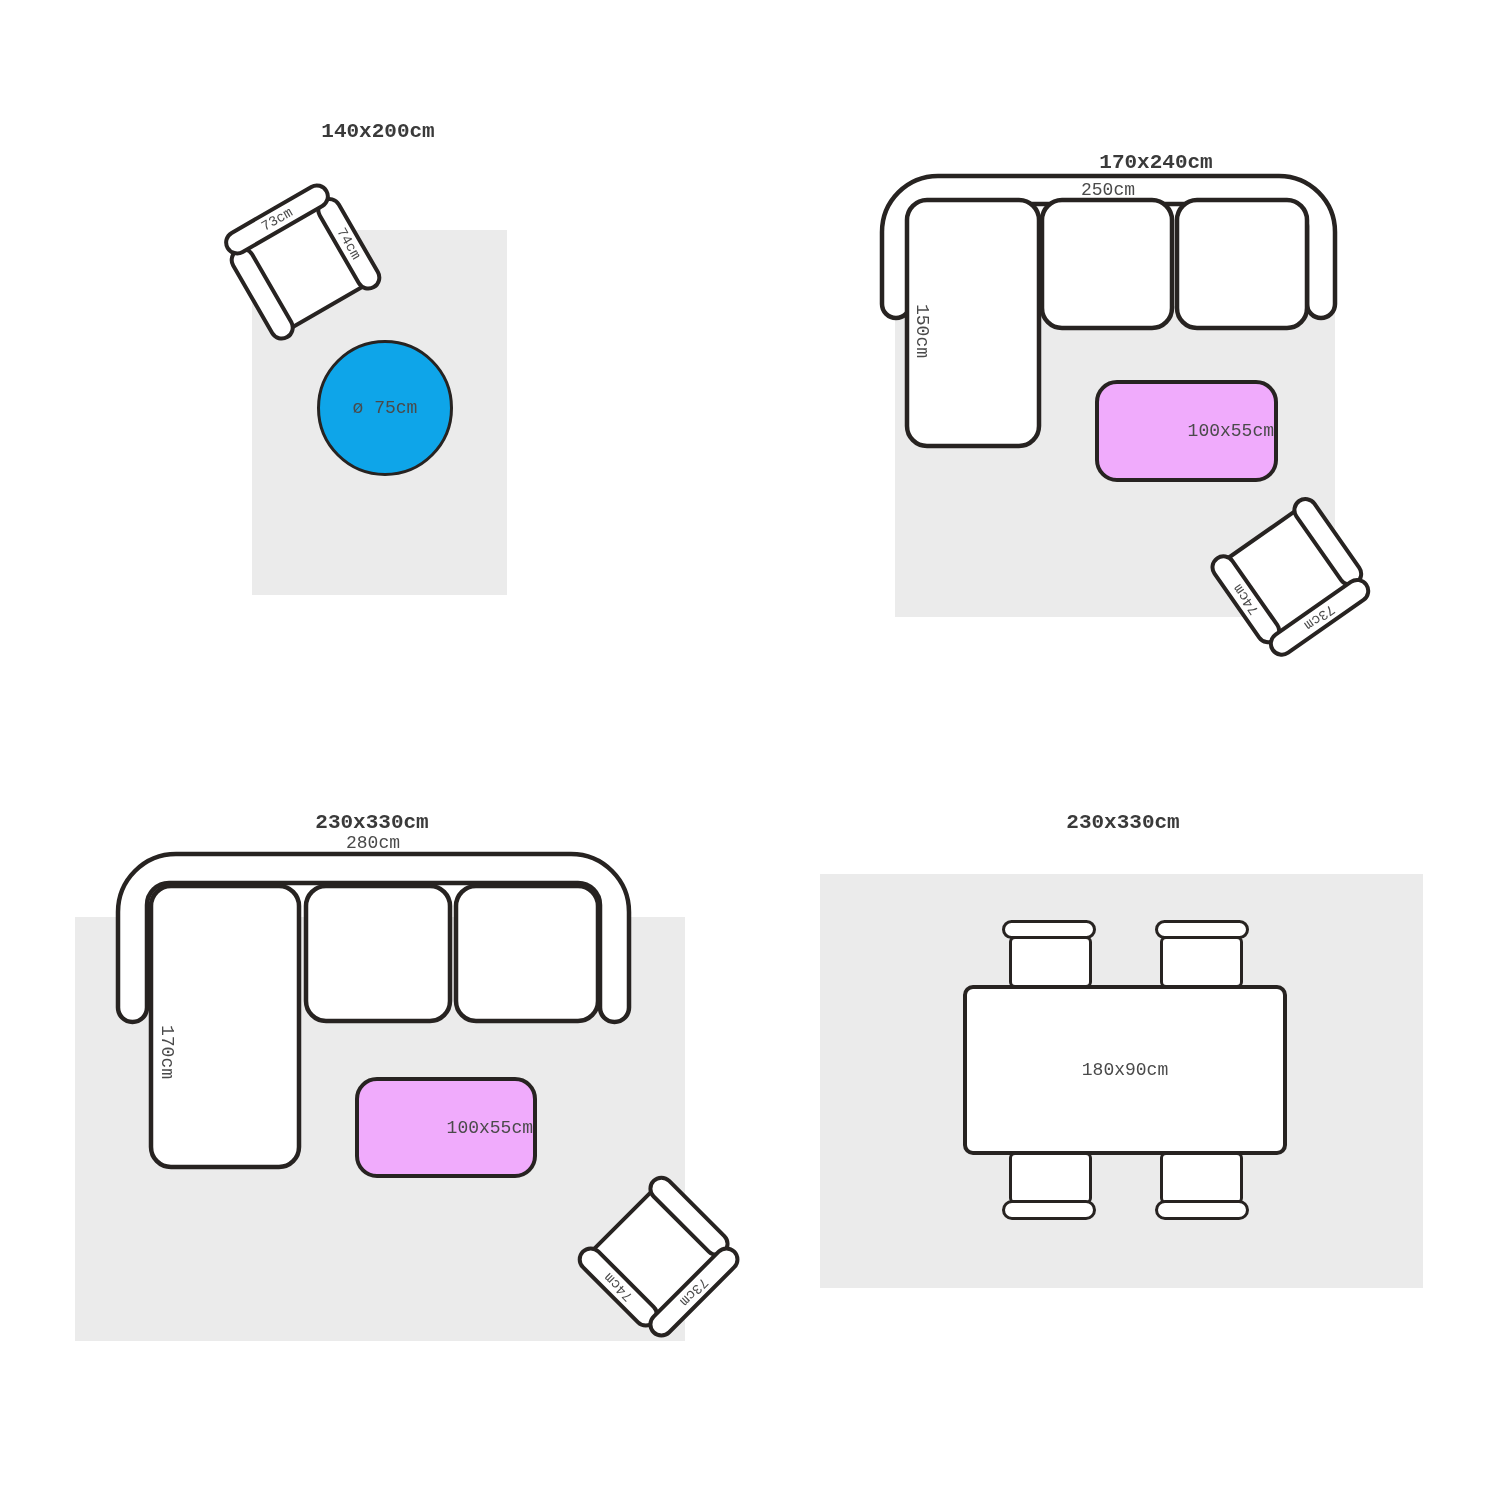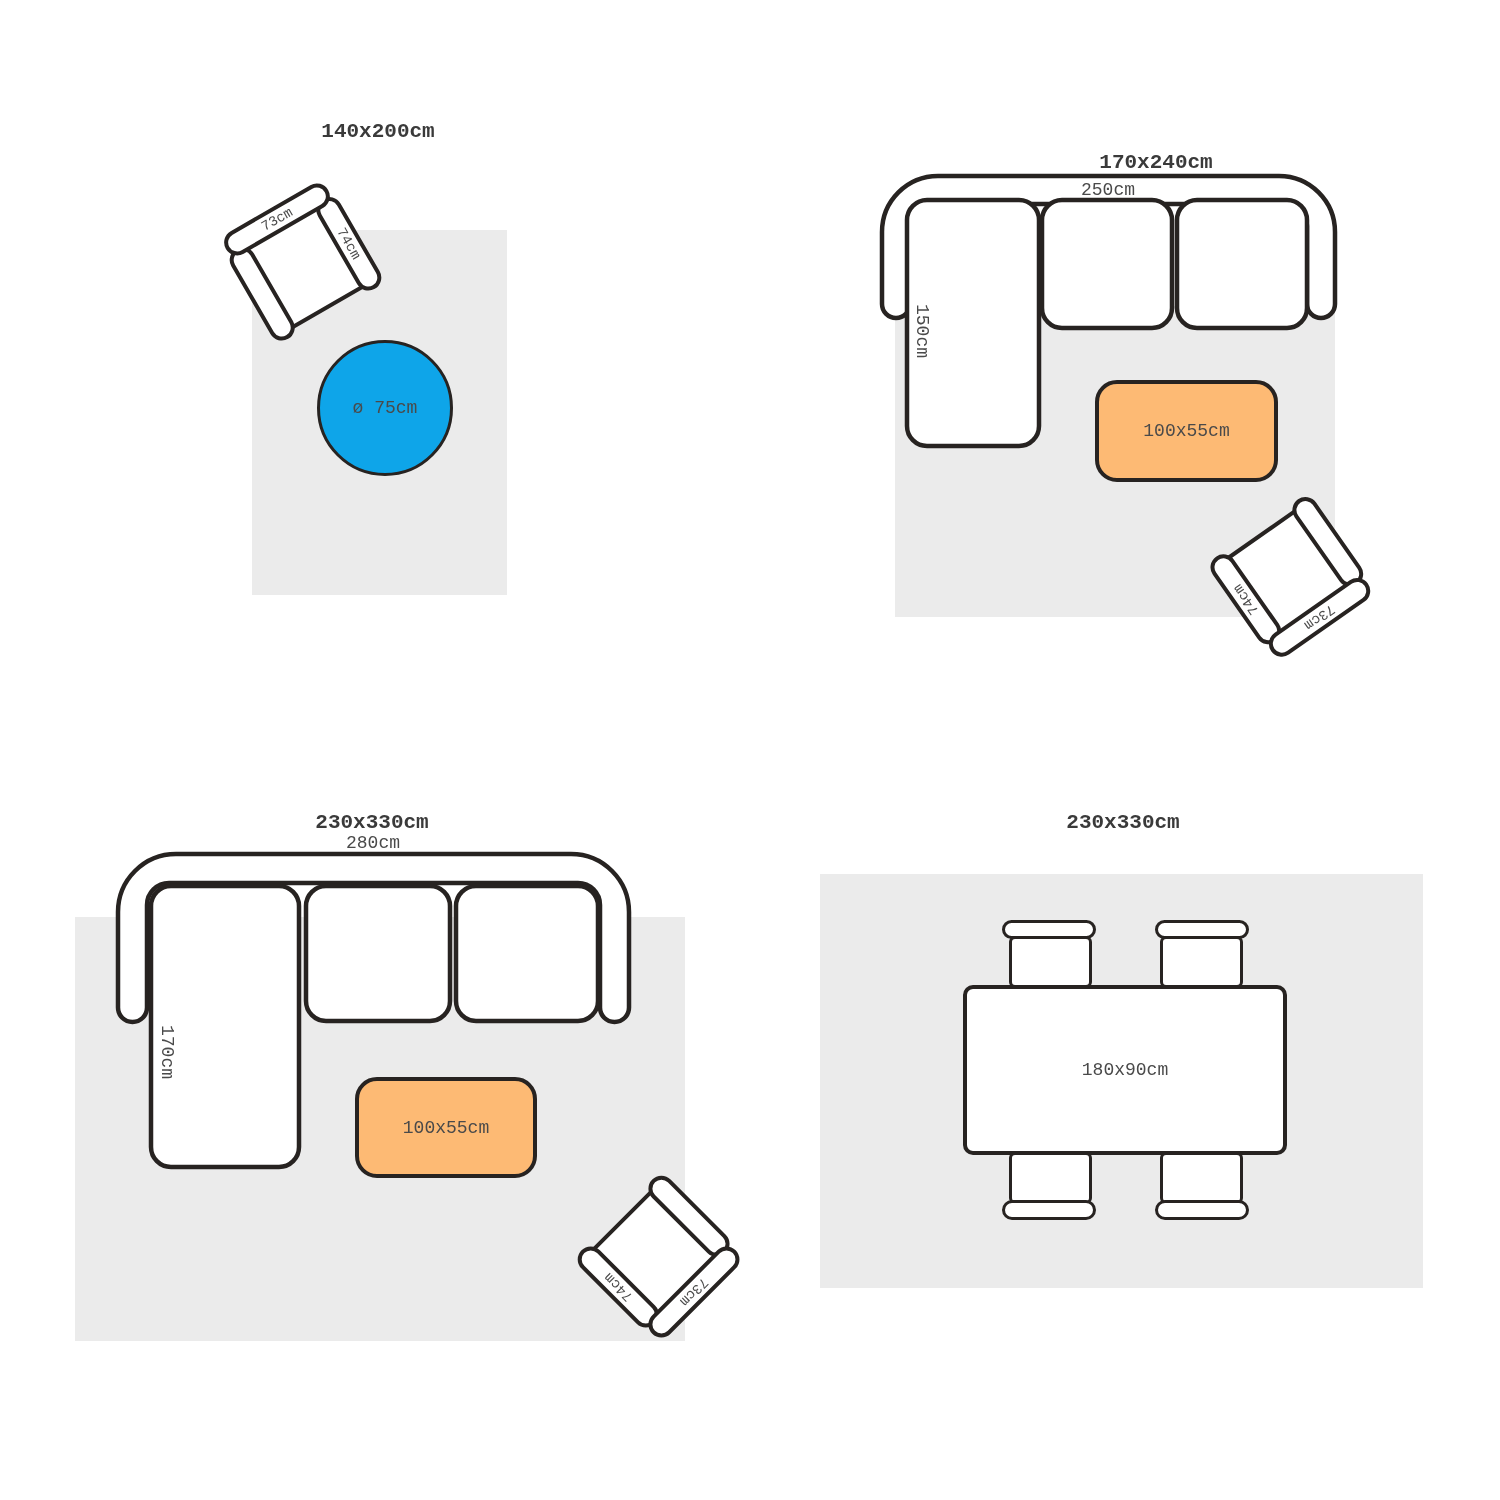--- a/index.html
+++ b/index.html
@@ -20,22 +20,22 @@
   .armchair .back{position:absolute;left:4px;top:0;width:118px;height:26px;background:#fff;
                   border:4px solid var(--line);border-radius:13px;display:flex;align-items:center;
                   justify-content:center;font-size:14px;color:var(--label);}
   .armchair .arm{position:absolute;top:18px;width:26px;height:104px;background:#fff;
                  border:4px solid var(--line);border-radius:13px;}
   .armchair .arm.left{left:0;}
   .armchair .arm.right{right:0;}
   .armchair .arm-label{position:absolute;inset:0;display:flex;align-items:center;justify-content:center;
                  writing-mode:vertical-rl;text-orientation:mixed;font-size:14px;color:var(--label);}
   
-  .coffee-table{position:absolute;background:#fdba74;border:4px solid var(--line);border-radius:22px;
-                display:flex;align-items:center;justify-content:center;}
+  .coffee-table{position:absolute;background:#f0abfc;border:4px solid var(--line);border-radius:22px;
+                display:flex;align-items:center;justify-content:flex-end;}
   .round-table{position:absolute;width:136px;height:136px;background:#0ea5e9;border:3.5px solid var(--line);
                border-radius:50%;display:flex;align-items:center;justify-content:center;}
   .dining-table{position:absolute;left:963px;top:985px;width:324px;height:170px;background:#fff;
                 border:4px solid var(--line);border-radius:10px;display:flex;align-items:center;
                 justify-content:center;}
   .coffee-table .dim-label, .round-table .dim-label, .dining-table .dim-label{position:static;transform:none;}
   
   .dchair-seat{position:absolute;width:83px;height:52px;background:#fff;border:3.5px solid var(--line);
                border-radius:6px;}
   .dchair-back{position:absolute;width:94px;height:20px;background:#fff;border:3.5px solid var(--line);

